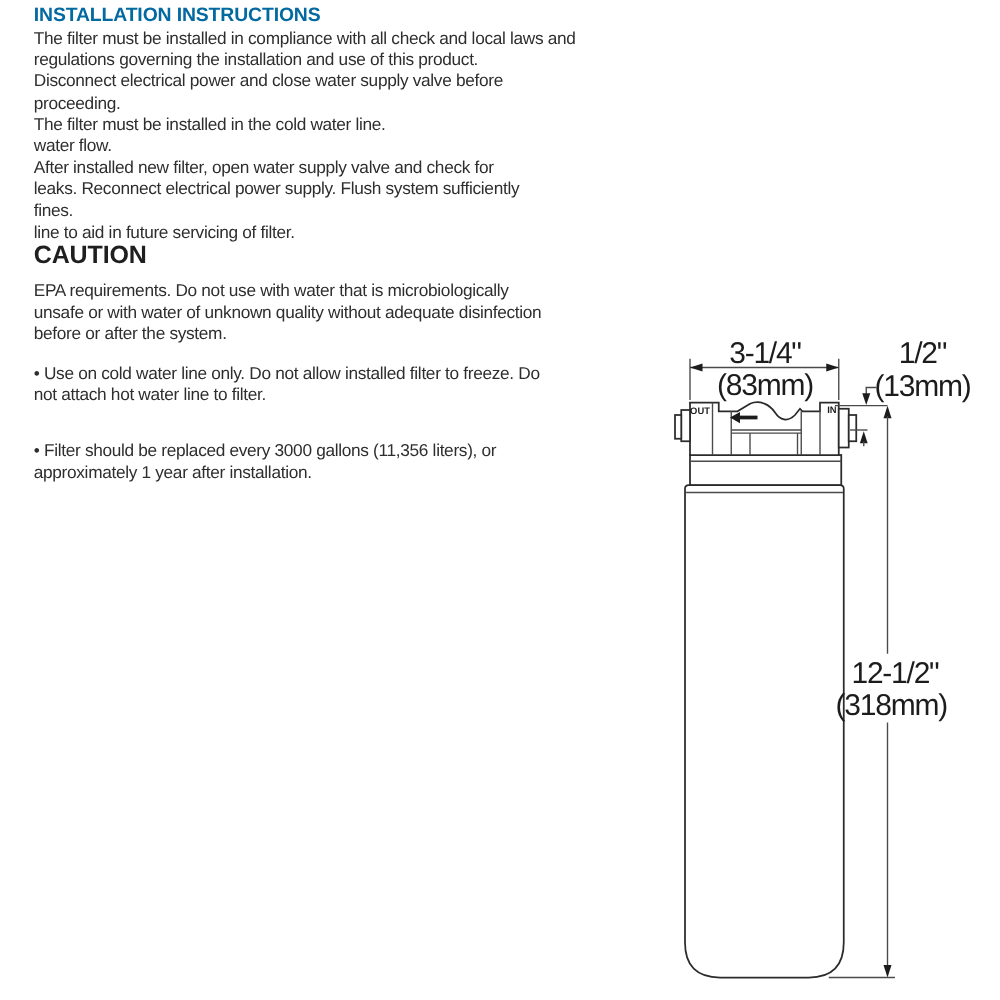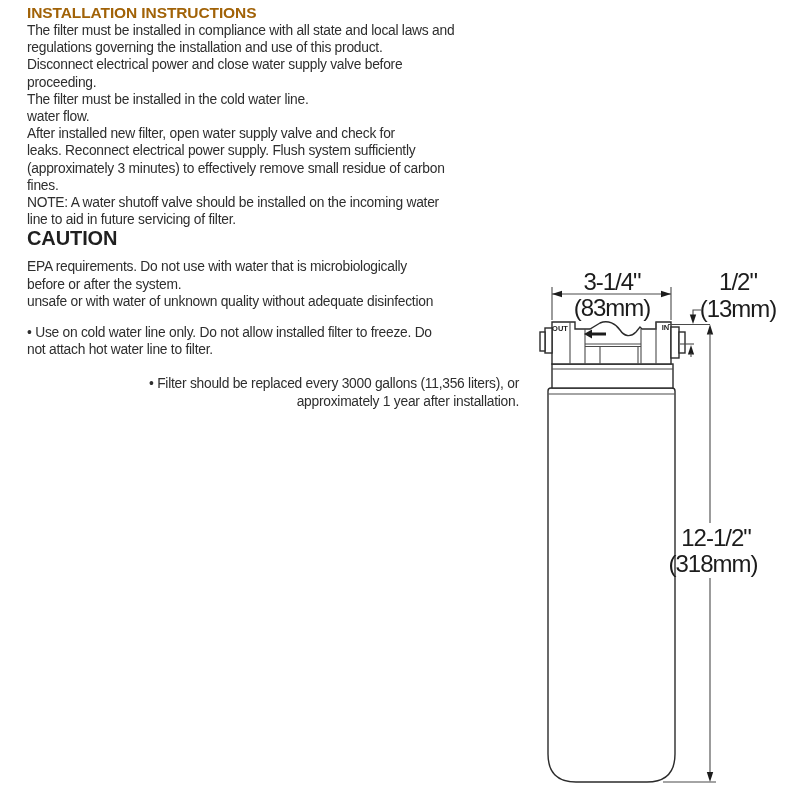--- a/index.html
+++ b/index.html
@@ -2,34 +2,34 @@
 <html><head>
 <meta charset="utf-8">
 <style>
   html,body{margin:0;padding:0;background:#ffffff;}
   .page{
     position:relative;width:800px;height:800px;background:#ffffff;overflow:hidden;
     font-family:"Liberation Sans", sans-serif;color:#2e2e2e;
   }
   .text-col{position:absolute;left:27px;top:4px;width:492px;}
   .doc-title{
-    font-size:15.5px;font-weight:bold;color:#a16207;letter-spacing:-0.1px;
+    font-size:15.5px;font-weight:bold;color:#0369a1;letter-spacing:-0.1px;
     line-height:18px;white-space:nowrap;
   }
   .line{
     font-size:13.8px;line-height:17.2px;letter-spacing:-0.25px;
     white-space:nowrap;color:#2e2e2e;
   }
   .caution-title{
     font-size:20px;font-weight:bold;color:#1f1f1f;letter-spacing:-0.1px;
     line-height:18px;margin-top:1px;white-space:nowrap;
   }
   .para-1{margin-top:11px;}
   .para-2{margin-top:14px;}
-  .para-3{margin-top:17px;text-align:right;}
+  .para-3{margin-top:28px;}
   .diagram{position:absolute;left:520px;top:260px;width:280px;height:540px;}
   .dim-label{
     font-family:"Liberation Sans", sans-serif;font-size:24px;fill:#1c1c1c;
     letter-spacing:-1px;
   }
   .port-label{
     font-family:"Liberation Sans", sans-serif;font-size:7.5px;font-weight:bold;fill:#1c1c1c;
   }
   .ln-thin{stroke:#4a4a4a;stroke-width:1.1;fill:none;}
   .shape{stroke:#2b2b2b;stroke-width:1.4;fill:#ffffff;}
@@ -37,40 +37,38 @@
 </style>
 </head>
 <body>
 
 <div class="page">
 
   <div class="text-col">
     <div class="doc-title">INSTALLATION INSTRUCTIONS</div>
 
     <div>
-        <div class="line">The filter must be installed in compliance with all state and local laws and</div>
+        <div class="line">The filter must be installed in compliance with all check and local laws and</div>
         <div class="line">regulations governing the installation and use of this product.</div>
         <div class="line">Disconnect electrical power and close water supply valve before</div>
         <div class="line">proceeding.</div>
         <div class="line">The filter must be installed in the cold water line.</div>
         <div class="line">water flow.</div>
         <div class="line">After installed new filter, open water supply valve and check for</div>
         <div class="line">leaks. Reconnect electrical power supply. Flush system sufficiently</div>
-        <div class="line">(approximately 3 minutes) to effectively remove small residue of carbon</div>
         <div class="line">fines.</div>
-        <div class="line">NOTE: A water shutoff valve should be installed on the incoming water</div>
         <div class="line">line to aid in future servicing of filter.</div>
       </div>
 
     <div class="caution-title">CAUTION</div>
 
     <div class="para-1">
         <div class="line">EPA requirements. Do not use with water that is microbiologically</div>
+        <div class="line">unsafe or with water of unknown quality without adequate disinfection</div>
         <div class="line">before or after the system.</div>
-        <div class="line">unsafe or with water of unknown quality without adequate disinfection</div>
       </div>
     <div class="para-2">
         <div class="line">• Use on cold water line only. Do not allow installed filter to freeze. Do</div>
         <div class="line">not attach hot water line to filter.</div>
       </div>
     <div class="para-3">
         <div class="line">• Filter should be replaced every 3000 gallons (11,356 liters), or</div>
         <div class="line">approximately 1 year after installation.</div>
       </div>
   </div>

